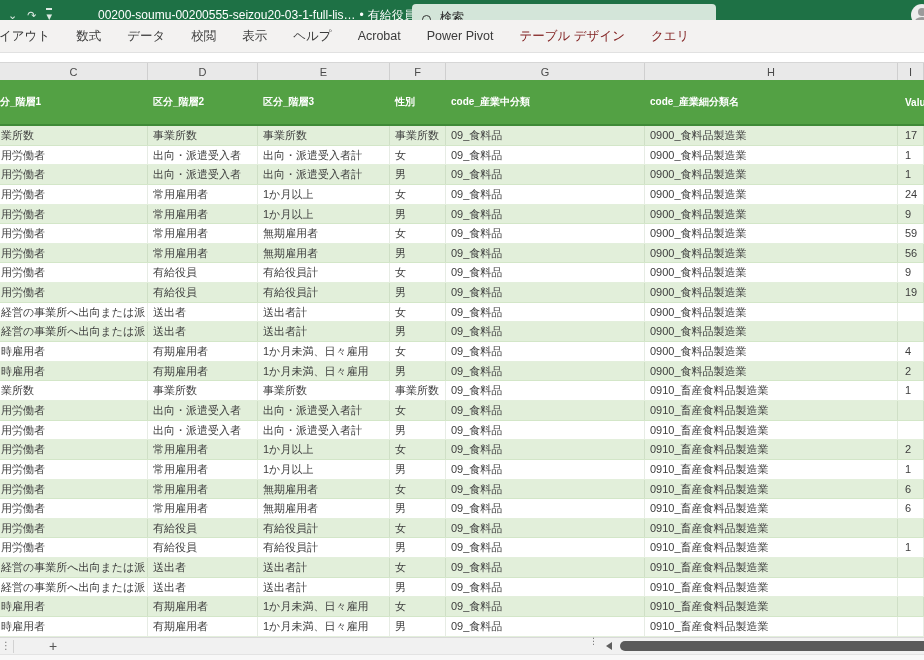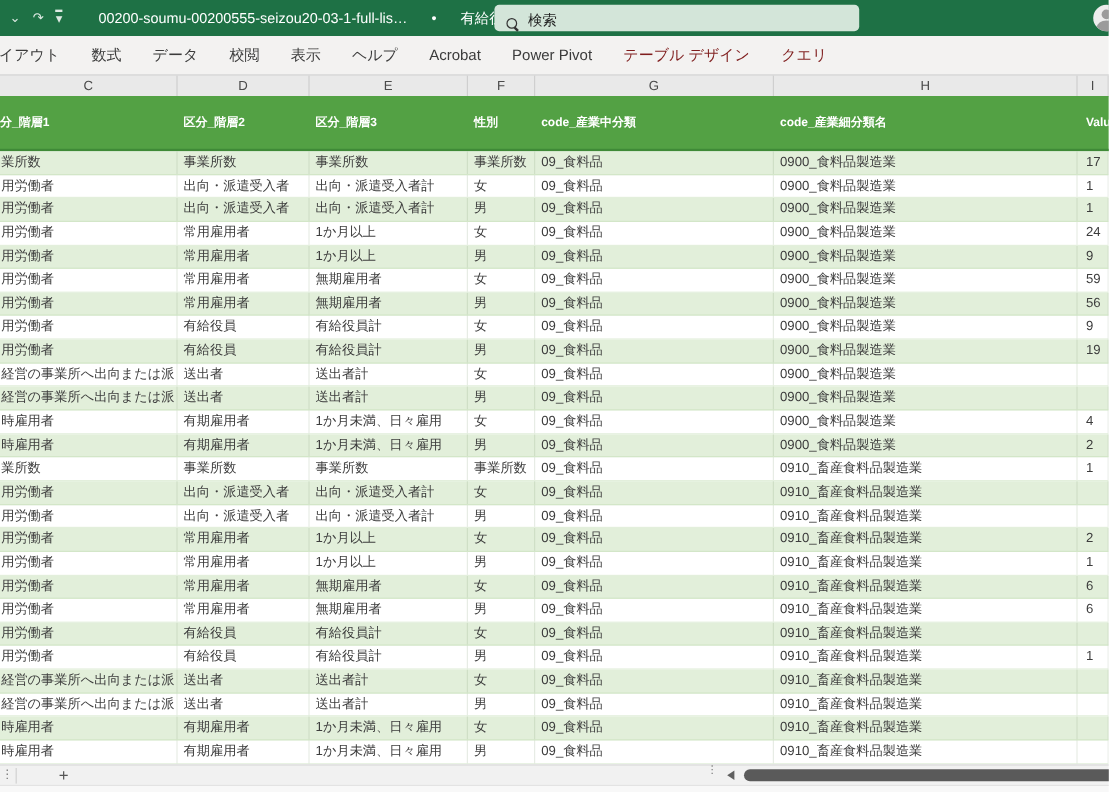--- a/index.html
+++ b/index.html
@@ -5,34 +5,34 @@
   html,body{margin:0;padding:0;}
   body{width:924px;height:660px;overflow:hidden;font-family:"Liberation Sans","DejaVu Sans",sans-serif;background:#fff;position:relative;}
   .app{position:absolute;inset:0;width:924px;height:660px;overflow:hidden;}
 
   
   .titlebar{position:absolute;top:0;left:0;right:0;height:30px;background:#1e7145;display:flex;align-items:center;color:#fff;}
   .qat{display:flex;align-items:center;gap:10px;padding-left:8px;width:70px;}
   .qat .g{color:rgba(255,255,255,.85);font-size:11px;line-height:1;cursor:pointer;}
   .redo{font-size:14px;}
   .pinicon{display:inline-block;border-top:2px solid rgba(255,255,255,.85);padding-top:1px;font-size:9px;}
-  .doc-title{font-size:12px;white-space:nowrap;display:flex;align-items:center;gap:20px;margin-left:4px;}
+  .doc-title{font-size:12px;white-space:nowrap;display:flex;align-items:center;gap:4px;margin-left:20px;}
   .saved{display:flex;align-items:center;gap:4px;cursor:pointer;}
   .saved .chev{font-size:9px;opacity:.9;}
   .searchbox{position:absolute;left:412px;top:4px;width:304px;height:22px;background:#d3e5d9;border-radius:4px;display:flex;align-items:flex-end;gap:7px;padding-left:10px;box-sizing:border-box;color:#2a2a2a;cursor:text;}
   .searchbox .mag{width:11px;height:11px;position:relative;flex:0 0 auto;}
   .searchbox .mag::before{content:"";position:absolute;left:0;top:0;width:7px;height:7px;border:1.4px solid #333;border-radius:50%;}
   .searchbox .mag::after{content:"";position:absolute;left:7px;top:7px;width:4px;height:1.6px;background:#333;transform:rotate(45deg);transform-origin:left center;}
   .searchbox .ph{font-size:12px;color:#222;}
   .avatar{position:absolute;right:-9px;top:4px;width:22px;height:22px;border-radius:50%;background:#ededed;overflow:hidden;cursor:pointer;}
   .avatar::before{content:"";position:absolute;left:7px;top:4px;width:8px;height:8px;border-radius:50%;background:#9b9b9b;}
   .avatar::after{content:"";position:absolute;left:3px;top:13px;width:16px;height:12px;border-radius:50%;background:#9b9b9b;}
 
   
-  .ribbon{position:absolute;top:30px;left:0;right:0;height:32px;background:#f3f2f1;border-bottom:1px solid #e1e1e1;display:flex;align-items:center;}
+  .ribbon{position:absolute;top:20px;left:0;right:0;height:32px;background:#f3f2f1;border-bottom:1px solid #e1e1e1;display:flex;align-items:center;}
   .tabs{display:flex;align-items:center;margin-left:-14px;white-space:nowrap;}
   .tab{font-size:12.5px;color:#3b3b3b;padding:0 13px;line-height:31px;cursor:pointer;}
   .tab.ctx{color:#7f1d1d;}
 
   
   .grid-cols{display:grid;grid-template-columns:148px 110px 132px 56px 199px 253px 1fr;}
   .colletters{position:absolute;top:62px;left:0;right:0;height:18px;background:#e9e9e9;border-top:1px solid #d6d6d6;}
   .colletters .cl{font-size:11px;color:#4a4a4a;text-align:center;line-height:18px;border-right:1px solid #cfcfcf;cursor:pointer;}
 
   

